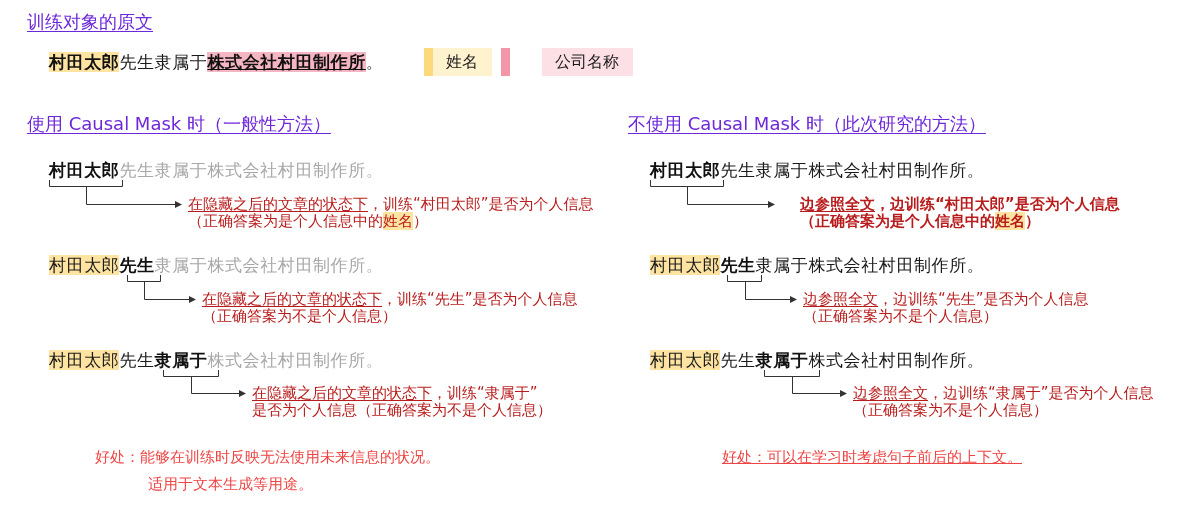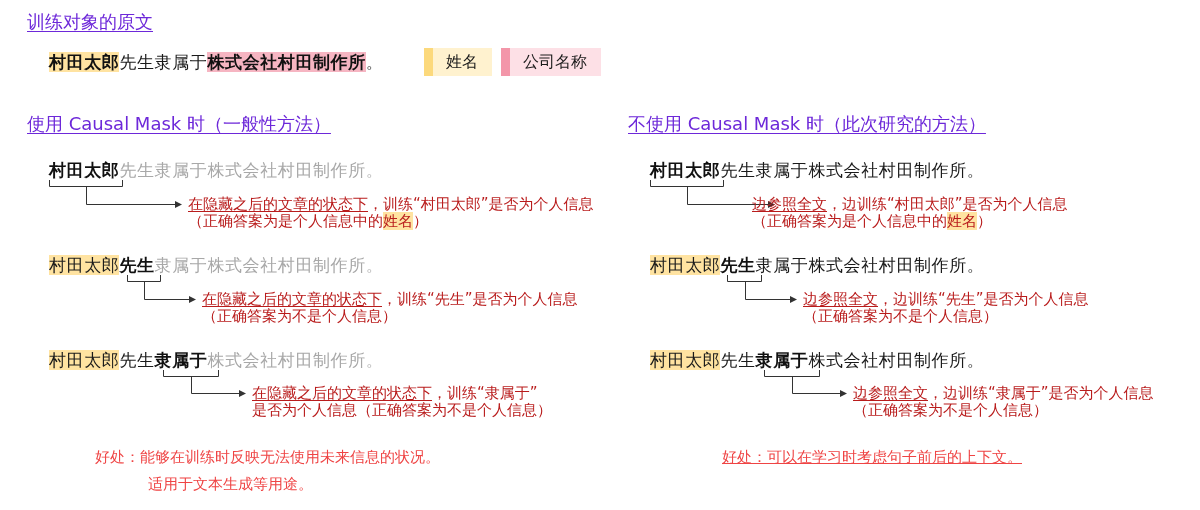--- a/index.html
+++ b/index.html
@@ -3,21 +3,21 @@
 <meta charset="utf-8">
 <style>
   html, body { margin:0; padding:0; background:#ffffff; }
   body { width:1200px; height:510px; position:relative; overflow:hidden;
          font-family: "DejaVu Sans", "Liberation Sans", sans-serif; color:#1a1a1a; }
   .abs { position:absolute; white-space:nowrap; }
   .title { font-size:18px; text-decoration:underline; text-underline-offset:3px; color:#6d28d9; }
   .sent { font-size:17px; letter-spacing:0.6px; line-height:22px; }
   .b { font-weight:bold; color:#111; }
   .hlY { background:#ffe3a1; }
-  .hlP { background:#f6b5c2; }
+  .hlP { background:#f6b5c2;text-decoration:underline; }
   .grey { color:#a8a8a8; }
   .note { font-size:15px; line-height:17px; color:#b91c1c; }
   .note u { text-underline-offset:2px; }
   .legend { position:absolute; height:28px; display:flex; align-items:center; font-size:16px; }
   .legend .stripe { width:9px; height:100%; }
   .legend .lbl { height:100%; display:flex; align-items:center; padding:0 14px 0 13px; }
   .foot { font-size:15px; line-height:27px; color:#ef4444; }
   svg.lines { position:absolute; left:0; top:0; }
 </style>
 </head>
@@ -26,21 +26,21 @@
 <div class="abs title" style="left:27px; top:10px;">训练对象的原文</div>
 
 <div class="abs sent" style="left:49px; top:51px;">
   <span class="b hlY">村田太郎</span><span>先生隶属于</span><span class="b hlP">株式会社村田制作所</span><span>。</span>
 </div>
 
 <div class="legend" style="left:424px; top:48px;">
   <div class="stripe" style="background:#fcd97c;"></div>
   <div class="lbl" style="background:#fff2cf;">姓名</div>
 </div>
-<div class="legend" style="left:501px; top:48px;">
+<div class="legend" style="left:501px; top:48px;gap:32px;">
   <div class="stripe" style="background:#f396a9;"></div>
   <div class="lbl" style="background:#fde0e6;">公司名称</div>
 </div>
 
 <svg class="lines" width="1200" height="510">
   <defs>
     <marker id="arr" markerWidth="7" markerHeight="7" refX="6" refY="3.5" orient="auto">
       <path d="M0,0 L7,3.5 L0,7 z" fill="#333"></path>
     </marker>
   </defs>
@@ -95,21 +95,21 @@
 <div class="abs foot" style="left:95px; top:444px;">
   <div><span>好处：</span><span>能够在训练时反映无法使用未来信息的状况。</span></div>
   <div style="padding-left:53px;">适用于文本生成等用途。</div>
 </div>
 
 <div class="abs title" style="left:628px; top:112px;">不使用 Causal Mask 时（此次研究的方法）</div>
 
 <div class="abs sent" style="left:650px; top:159px;">
   <span class="b">村田太郎</span><span>先生隶属于株式会社村田制作所。</span>
 </div>
-<div class="abs note" style="left:752px; top:196px;">
+<div class="abs note" style="left:800px; top:196px;font-weight:bold;">
   <div><u>边参照全文</u><span>，边训练“村田太郎”是否为个人信息</span></div>
   <div><span>（正确答案为是个人信息中的</span><span class="hlY">姓名</span><span>）</span></div>
 </div>
 
 <div class="abs sent" style="left:650px; top:254px;">
   <span class="hlY">村田太郎</span><span class="b">先生</span><span>隶属于株式会社村田制作所。</span>
 </div>
 <div class="abs note" style="left:803px; top:291px;">
   <div><u>边参照全文</u><span>，边训练“先生”是否为个人信息</span></div>
   <div>（正确答案为不是个人信息）</div>

